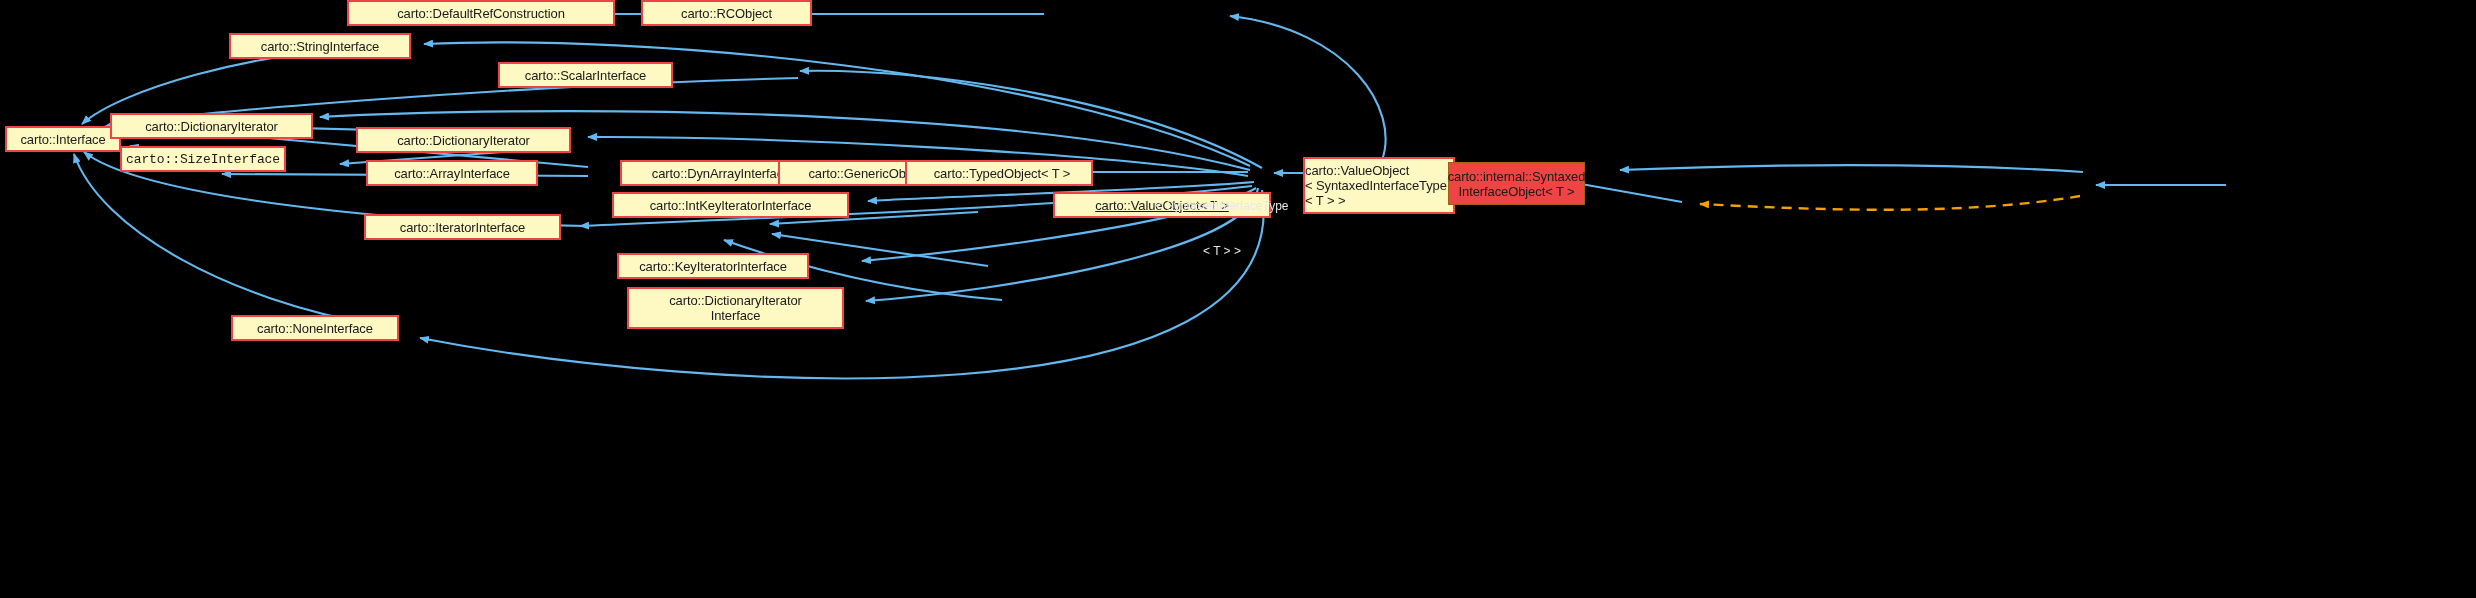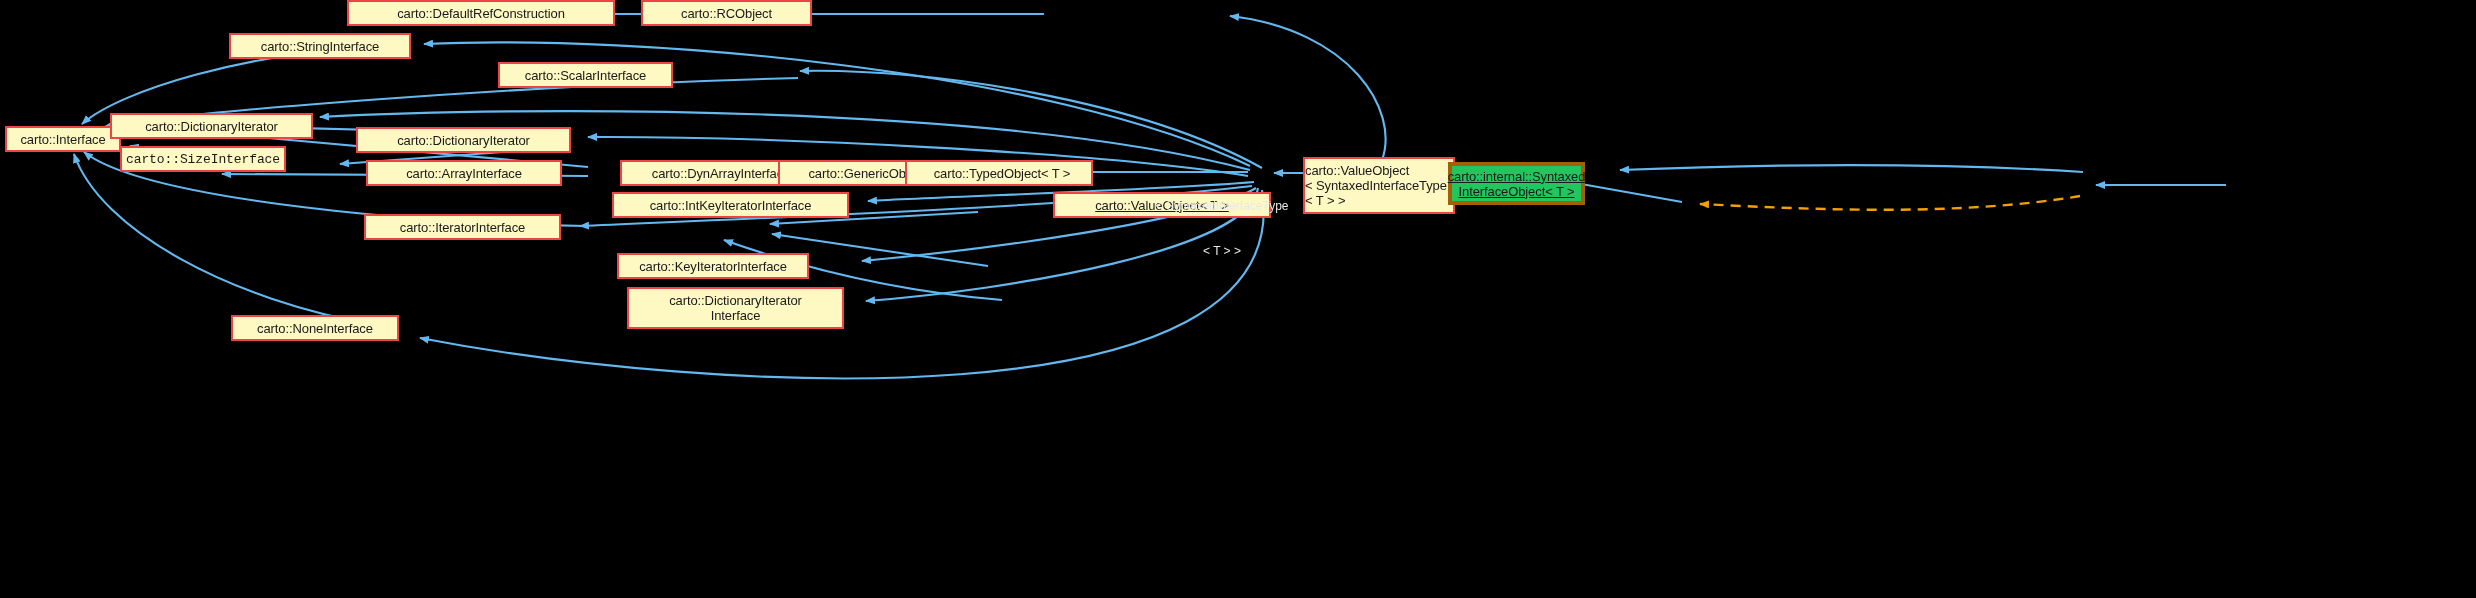--- a/index.html
+++ b/index.html
@@ -33,24 +33,23 @@
     line-height: 15px;
     text-align: center;
     display: flex;
     align-items: center;
     justify-content: center;
     white-space: pre;
     letter-spacing: -0.1px;
     z-index: 5;
   }
   .node.focus {
-    background: #22c55e;
-    border: 4px solid #a16207;
+    background: #ef4444;
+    border: 1px solid #a16207;
     color: #1a1a1a;
-    text-decoration: underline;
   }
   .edge-label {
     position: absolute;
     color: #e8e8e8;
     font-size: 12px;
     line-height: 15px;
     text-align: center;
     white-space: pre;
     z-index: 6;
   }
@@ -138,21 +137,21 @@
   <div class="node" style="left:498px;top:62px;width:175px;height:26px;">carto::ScalarInterface</div>
 
   <div class="node" style="left:5px;top:126px;width:116px;height:26px;">carto::Interface</div>
 
   <div class="node" style="left:110px;top:113px;width:203px;height:26px;">carto::DictionaryIterator</div>
 
   <div class="node" style="left:356px;top:127px;width:215px;height:26px;">carto::DictionaryIterator</div>
 
   <div class="node" style="left:120px;top:146px;width:166px;height:26px;font-family:Liberation Mono, monospace;">carto::SizeInterface</div>
 
-  <div class="node" style="left:366px;top:160px;width:196px;height:26px;">carto::ArrayInterface</div>
+  <div class="node" style="left:366px;top:160px;width:172px;height:26px;">carto::ArrayInterface</div>
 
   <div class="node" style="left:620px;top:160px;width:202px;height:26px;">carto::DynArrayInterface</div>
 
   <div class="node" style="left:778px;top:160px;width:178px;height:26px;">carto::GenericObject</div>
 
   <div class="node" style="left:905px;top:160px;width:188px;height:26px;padding-left:6px;">carto::TypedObject&lt; T &gt;</div>
 
   <div class="node" style="left:612px;top:192px;width:237px;height:26px;">carto::IntKeyIteratorInterface</div>
 
   <div class="node" style="left:1053px;top:192px;width:218px;height:26px;text-decoration:underline;">carto::ValueObject&lt; T &gt;</div>

